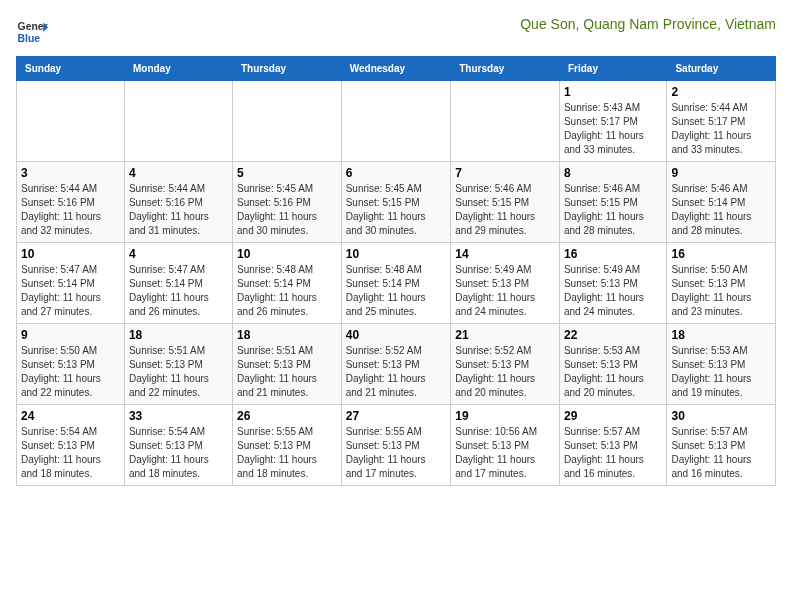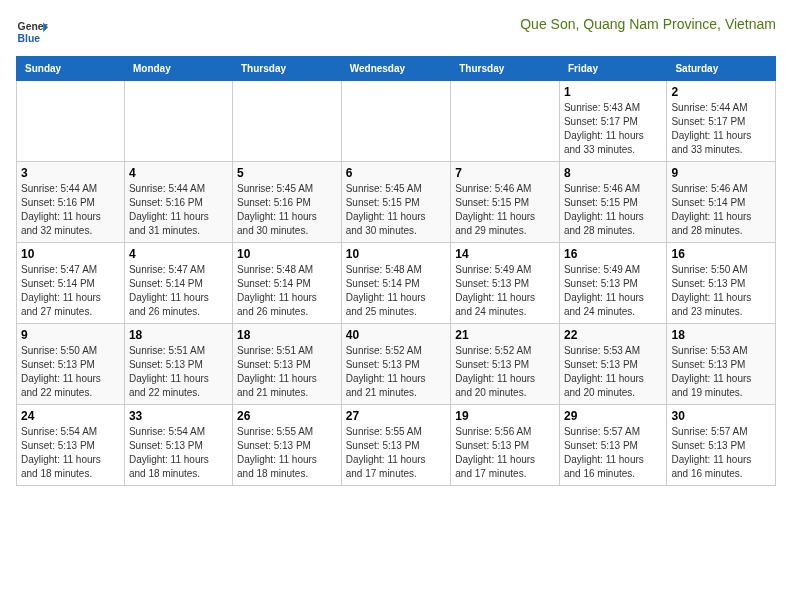--- a/index.html
+++ b/index.html
@@ -307,21 +307,21 @@
         </td>
         <td>
           <div class="day-number">27</div>
           <div class="day-info" style="white-space: pre-line;">Sunrise: 5:55 AM
 Sunset: 5:13 PM
 Daylight: 11 hours
 and 17 minutes.</div>
         </td>
         <td>
           <div class="day-number">19</div>
-          <div class="day-info" style="white-space: pre-line;">Sunrise: 5:56 AM
+          <div class="day-info" style="white-space: pre-line;">Sunrise: 10:56 AM
 Sunset: 5:13 PM
 Daylight: 11 hours
 and 17 minutes.</div>
         </td>
         <td>
           <div class="day-number">29</div>
           <div class="day-info" style="white-space: pre-line;">Sunrise: 5:57 AM
 Sunset: 5:13 PM
 Daylight: 11 hours
 and 16 minutes.</div>

